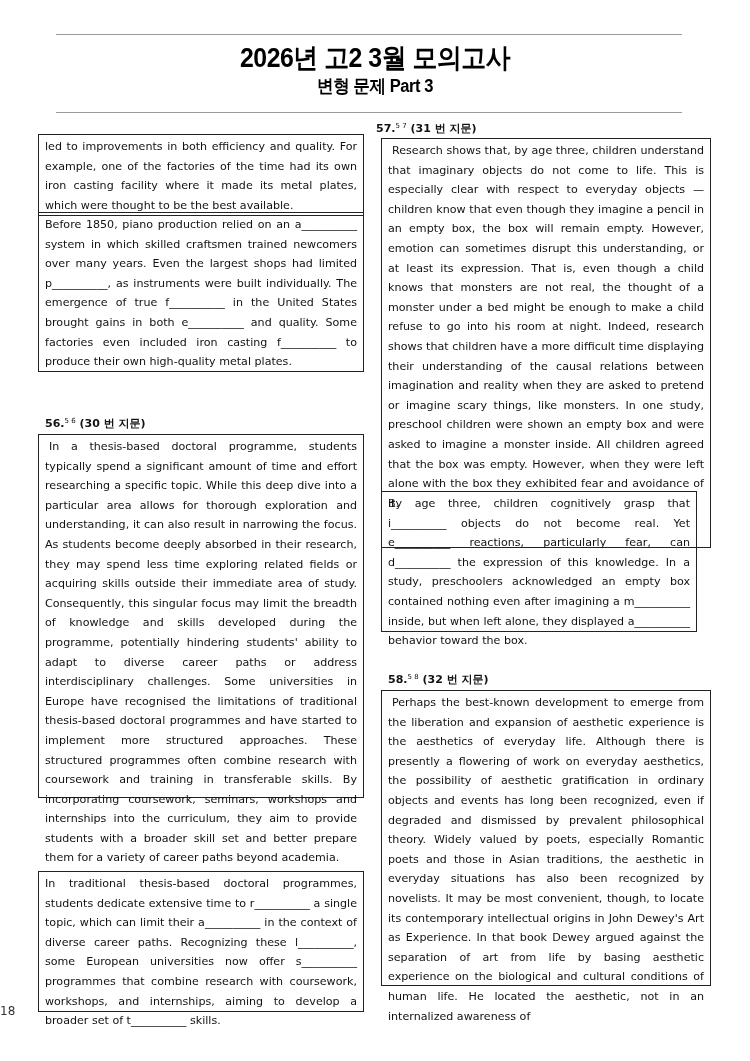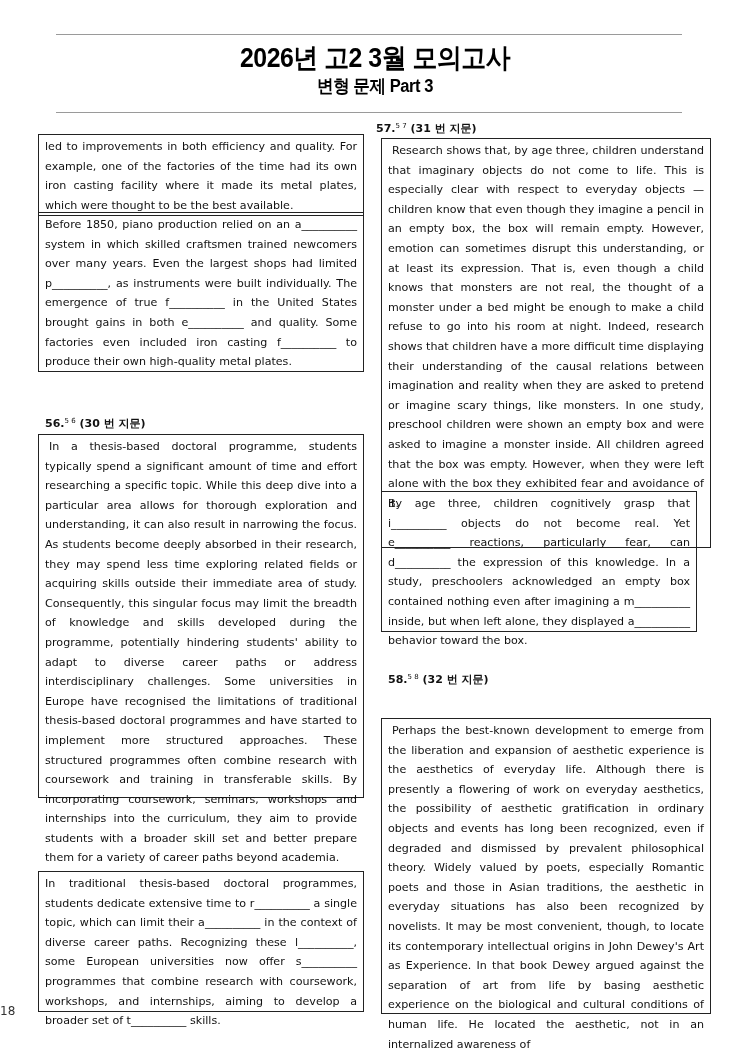--- a/index.html
+++ b/index.html
@@ -56,17 +56,17 @@
 </div>
 
 <div class="box" style="left:381px; top:491px; width:316px; height:141px;">
   <span>By age three, children cognitively grasp that i__________ objects do not become real. Yet e__________ reactions, particularly fear, can d__________ the expression of this knowledge. In a study, preschoolers acknowledged an empty box contained nothing even after imagining a m__________ inside, but when left alone, they displayed a__________ behavior toward the box.</span>
 </div>
 
 <div class="qhead" style="left:388px; top:672px;">
   <span>58.</span><sup>5 8</sup>
   <span>(32 번 지문)</span>
 </div>
-<div class="box" style="left:381px; top:690px; width:330px; height:296px; text-indent:4px;margin-top:28px;">
+<div class="box" style="left:381px; top:690px; width:330px; height:296px; text-indent:4px;">
   <span>Perhaps the best-known development to emerge from the liberation and expansion of aesthetic experience is the aesthetics of everyday life. Although there is presently a flowering of work on everyday aesthetics, the possibility of aesthetic gratification in ordinary objects and events has long been recognized, even if degraded and dismissed by prevalent philosophical theory. Widely valued by poets, especially Romantic poets and those in Asian traditions, the aesthetic in everyday situations has also been recognized by novelists. It may be most convenient, though, to locate its contemporary intellectual origins in John Dewey's Art as Experience. In that book Dewey argued against the separation of art from life by basing aesthetic experience on the biological and cultural conditions of human life. He located the aesthetic, not in an internalized awareness of</span>
 </div>
 
 <div class="pnum">18</div>
 
 </body></html>

